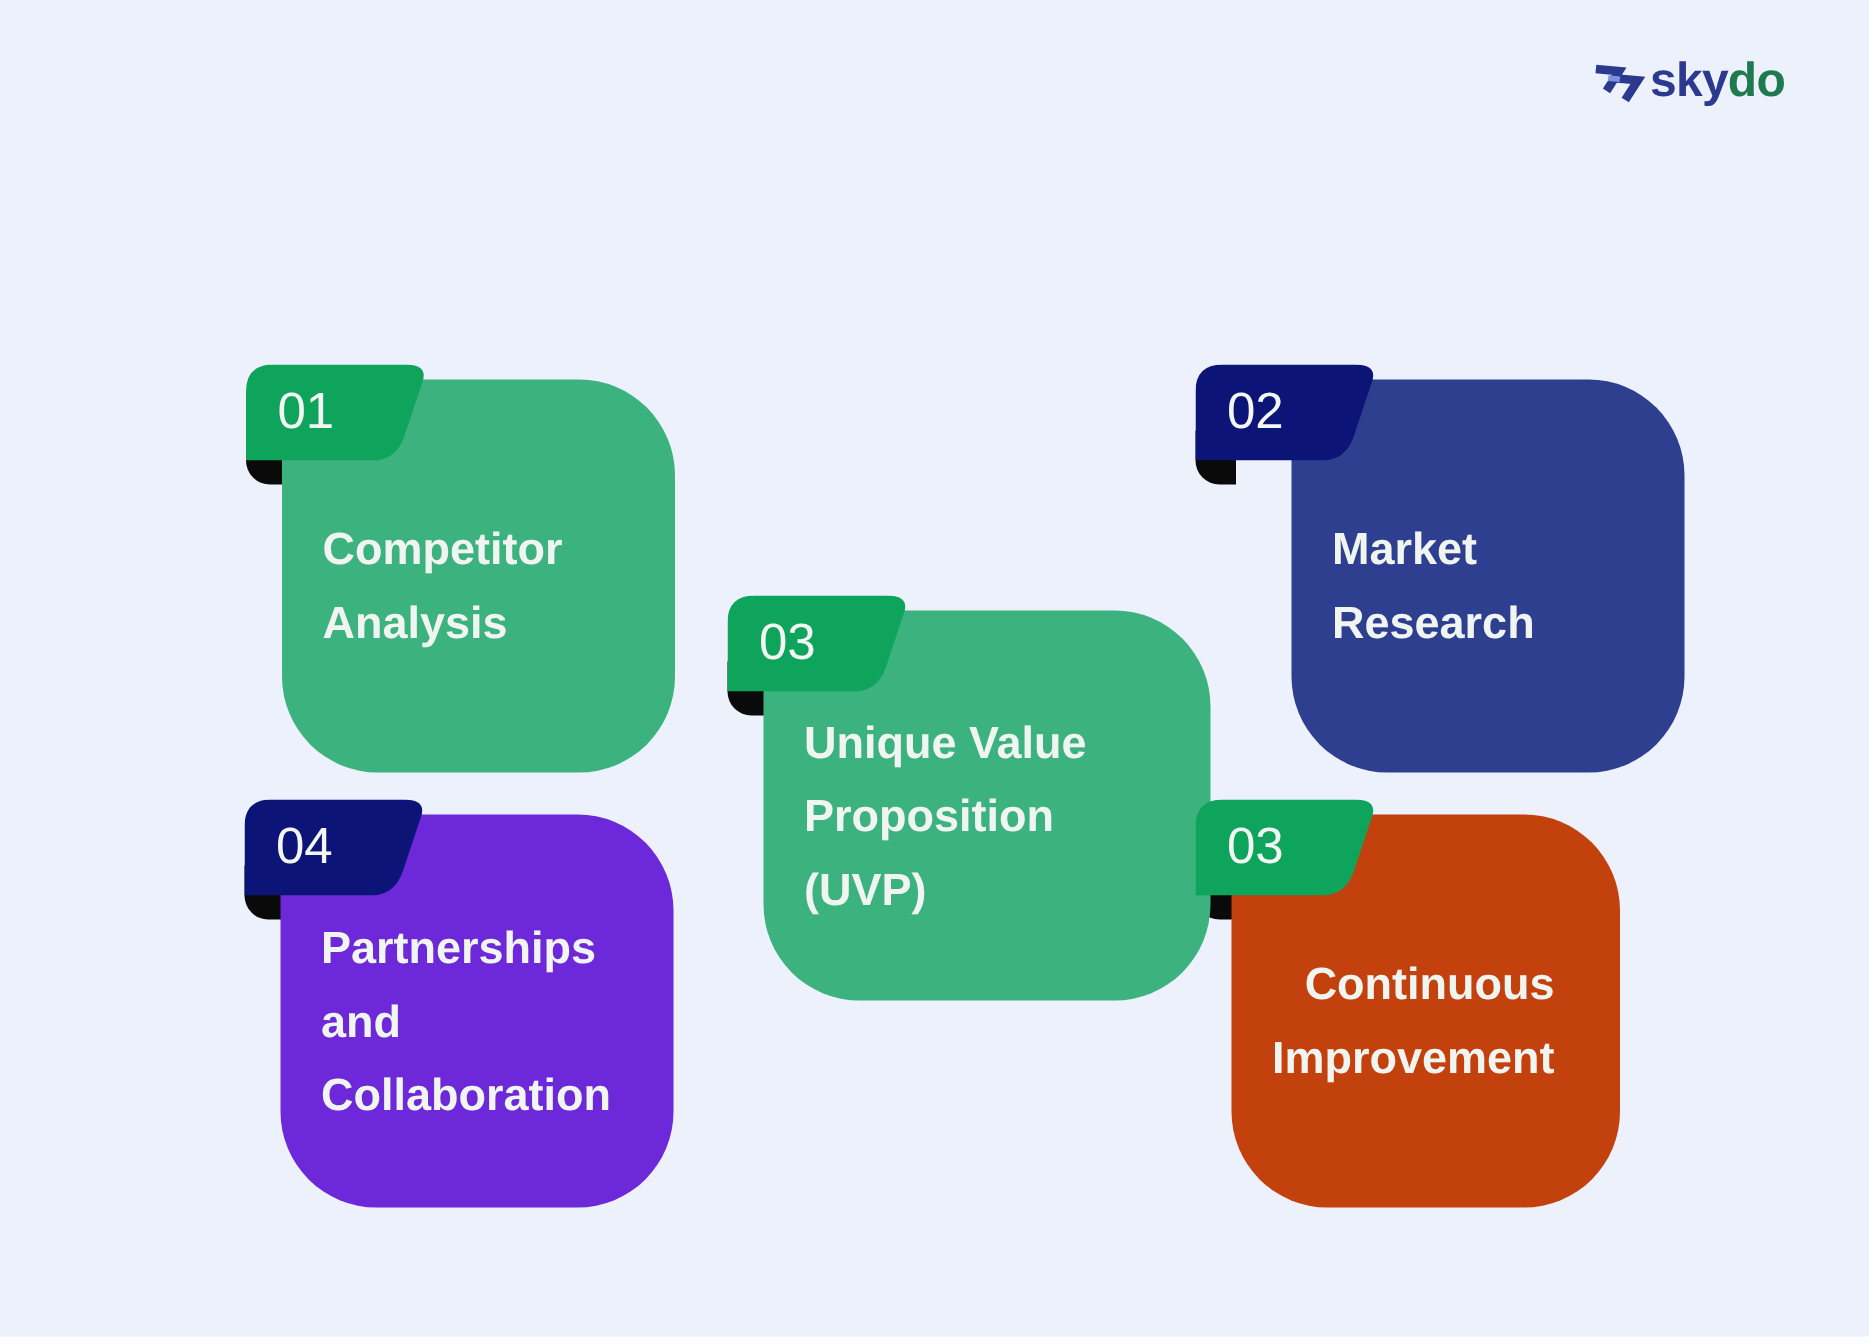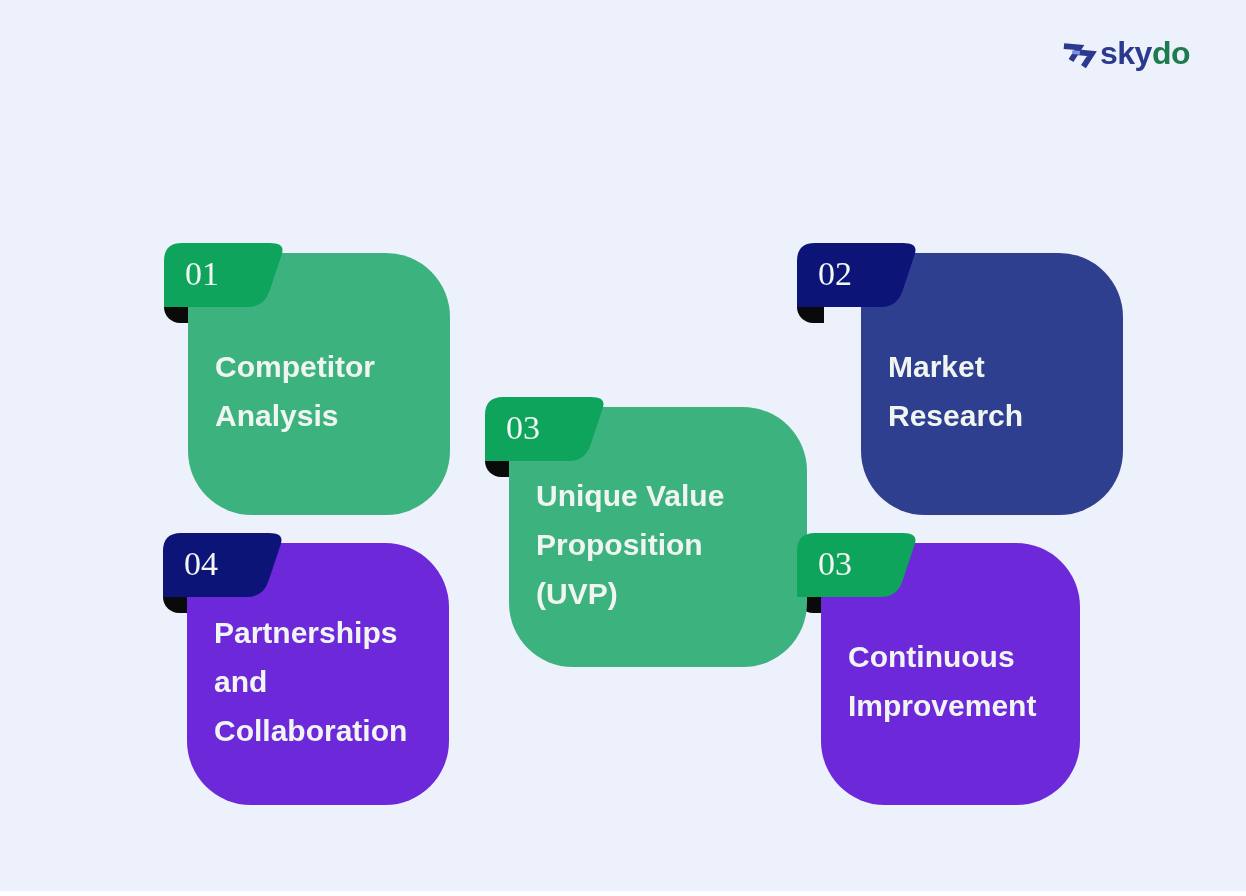--- a/index.html
+++ b/index.html
@@ -63,21 +63,21 @@
   .card-3 .card-body{width:298px;height:260px;}
   .card-5 .card-body{width:259px;height:262px;}
 
   .card-tab{
     position:absolute;left:0;top:0;width:122px;height:64px;
     z-index:3;
   }
   .card-number{
     position:absolute;left:21px;top:0;height:80px;line-height:62px;
     z-index:4;
-    font-size:34px;font-weight:400;color:#F2F7F3;font-family:Liberation Serif, serif;
+    font-size:34px;font-weight:400;color:#F2F7F3;
   }
   .card-title{
     font-size:30px;font-weight:700;line-height:49px;
     color:#F1F5F2;
     white-space:pre-line;
   }
 </style>
 </head>
 <body>
 
@@ -140,21 +140,21 @@
 Collaboration</div>
     </div>
     <svg class="card-tab" viewBox="0 0 122 64">
       <path d="M18 0 L106 0 Q122 0 117.5 12 L105.5 48 Q100 64 84 64 L0 64 L0 18 Q0 0 18 0 Z" fill="#0D1478"></path>
     </svg>
     <span class="card-number" style="color: rgb(242, 247, 243);">04</span>
   </div>
 
   <div class="card card-5">
     <div class="card-notch" style="background: rgb(10, 10, 11);"></div>
-    <div class="card-body" style="background: #6d28d9;">
+    <div class="card-body" style="background: #c2410c; text-align: right;">
       <div class="card-title" style="color: rgb(241, 245, 242);">Continuous
 Improvement</div>
     </div>
     <svg class="card-tab" viewBox="0 0 122 64">
       <path d="M18 0 L106 0 Q122 0 117.5 12 L105.5 48 Q100 64 84 64 L0 64 L0 18 Q0 0 18 0 Z" fill="#0FA45C"></path>
     </svg>
     <span class="card-number" style="color: rgb(242, 247, 243);">03</span>
   </div>
 
   <div class="bottom-strip" style="background: rgb(253, 254, 255);"></div>

